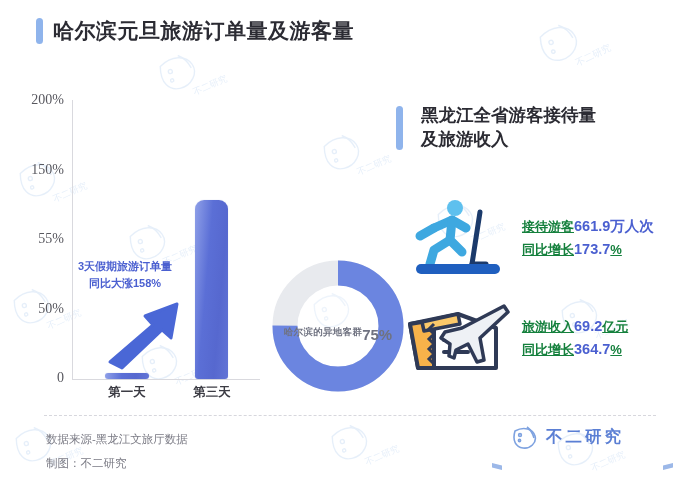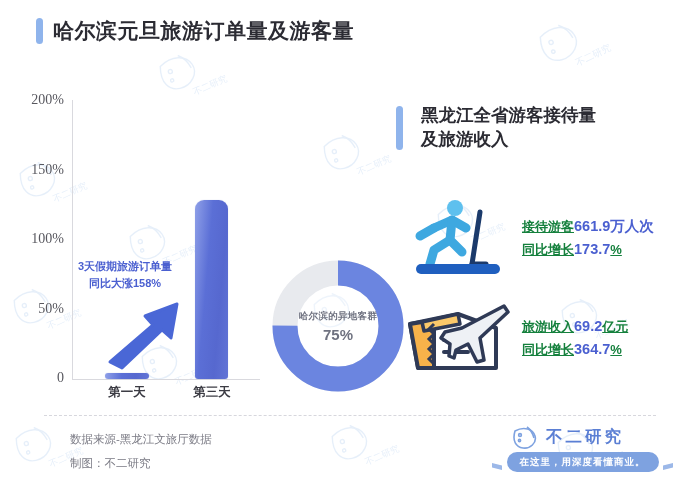--- a/index.html
+++ b/index.html
@@ -35,42 +35,42 @@
        box-shadow:0 0 1px rgba(70,90,190,.35);}
   .bar-small{border-radius:6px;}
   .xlabels{position:absolute;left:62px;top:286px;width:188px;height:20px;}
   .xlabel{position:absolute;font-size:12.5px;color:#3c3c44;font-weight:bold;transform:translateX(-50%);white-space:nowrap;}
   .annot{position:absolute;left:78px;top:258px;text-align:center;line-height:1.5;z-index:6;}
   .annot div{font-size:11px;font-weight:bold;color:#4a5fd0;white-space:nowrap;}
   .arrow{position:absolute;left:107px;top:292px;width:80px;height:78px;z-index:5;}
 
   
   .donut-wrap{position:absolute;left:268px;top:256px;width:140px;height:140px;z-index:4;}
-  .donut-center{position:absolute;left:0;top:0;width:140px;height:140px;display:flex;
-    flex-direction:column;align-items:center;justify-content:center;}
+  .donut-center{position:absolute;left:0;top:8px;width:140px;height:140px;display:flex;
+    flex-direction:row;align-items:center;justify-content:center;}
   .donut-label{font-size:9.5px;color:#6f7280;font-weight:bold;letter-spacing:.3px;white-space:nowrap;margin-bottom:3px;}
   .donut-value{font-size:15px;color:#6f7280;font-weight:bold;}
 
   
   .rpanel{position:absolute;left:396px;top:104px;width:300px;z-index:5;}
   .rhead{display:flex;gap:18px;align-items:flex-start;}
   .rhead .accent-bar{height:44px;margin-top:2px;}
   .rhead-text{font-size:17.5px;font-weight:bold;color:#2b2b33;line-height:1.35;}
 
   .stat{position:absolute;display:flex;align-items:center;gap:10px;z-index:5;}
   .stat-icon{width:112px;height:80px;flex:0 0 112px;}
   .stat-lines{font-size:13px;font-weight:bold;color:#33333b;line-height:1.62;white-space:nowrap;}
   .hl{color:#4a5fd0;font-size:14.5px;margin-top:44px;}
   .unit{color:#15803d;text-decoration:underline;}
 
   
   .divider{position:absolute;left:44px;top:415px;width:612px;height:0;
     border-top:1px dashed #d7d7dd;z-index:3;}
   .source{position:absolute;left:46px;top:428px;z-index:5;}
-  .source div{font-size:11.5px;color:#7b7b85;line-height:2.05;white-space:nowrap;margin-left:24px;}
+  .source div{font-size:11.5px;color:#7b7b85;line-height:2.05;white-space:nowrap;}
 
   .logo{position:absolute;left:495px;top:425px;width:175px;height:48px;z-index:6;}
   .logo-row{display:flex;align-items:center;gap:9px;padding-left:16px;}
   .logo-name{font-size:16.5px;font-weight:bold;color:#5b7fd4;letter-spacing:3px;}
   .ribbon-wrap{position:relative;margin-top:3px;display:flex;justify-content:center;align-items:center;}
   .ribbon{background:#7ea2e0;color:#ffffff;font-size:9.5px;letter-spacing:1px;
           padding:3.5px 13px;border-radius:11px;white-space:nowrap;font-weight:bold;}
   .ribbon-tail{position:absolute;width:10px;height:7px;background:#9cb8e8;top:11px;}
   .ribbon-tail.l{left:-3px;clip-path:polygon(0 0,100% 35%,100% 100%,0 65%);}
   .ribbon-tail.r{right:-3px;clip-path:polygon(0 35%,100% 0,100% 65%,0 100%);}
@@ -229,21 +229,21 @@
     <div class="title-row">
       <div class="accent-bar"></div>
       <div class="title-text">哈尔滨元旦旅游订单量及游客量</div>
     </div>
   </div>
 
   <div class="chart">
     <div class="yaxis">
       <div class="ytick" style="top:2px;">200%</div>
       <div class="ytick" style="top:71.5px;">150%</div>
-      <div class="ytick" style="top:141px;">100%</div>
+      <div class="ytick" style="top:141px;">55%</div>
       <div class="ytick" style="top:210.5px;">50%</div>
       <div class="ytick" style="top:280px;">0</div>
     </div>
     <div class="axis-vline"></div>
     <div class="axis-hline"></div>
 
     <div class="plot">
       <div class="bar bar-small" style="left: 32px; width: 44px; height: 6px;"></div>
       <div class="bar" style="left: 122px; width: 33px; height: 178.56px;"></div>
     </div>
@@ -345,18 +345,17 @@
           <path d="M4 6c9-5 18-2 20 5 2 7-5 13-12 12C5 22 1 16 4 6z"></path>
           <circle cx="9" cy="10" r="1.4"></circle>
             <circle cx="8.5" cy="15.5" r="1.1"></circle>
           <path d="M16 2c4 3 6 7 7 11"></path>
         </g>
       </svg>
       <div class="logo-name">不二研究</div>
     </div>
     <div class="ribbon-wrap">
       <div class="ribbon-tail l"></div>
-      <div class="ribbon">在这里，用深度看懂商业。</div>
       <div class="ribbon-tail r"></div>
     </div>
   </div>
 
 </div>
 
 </body></html>

